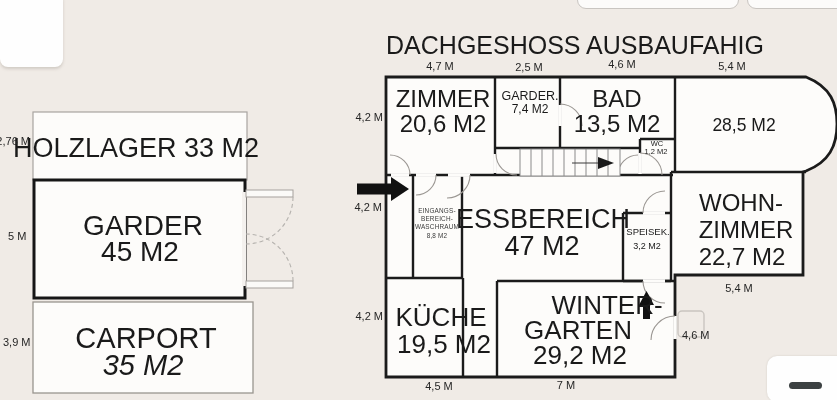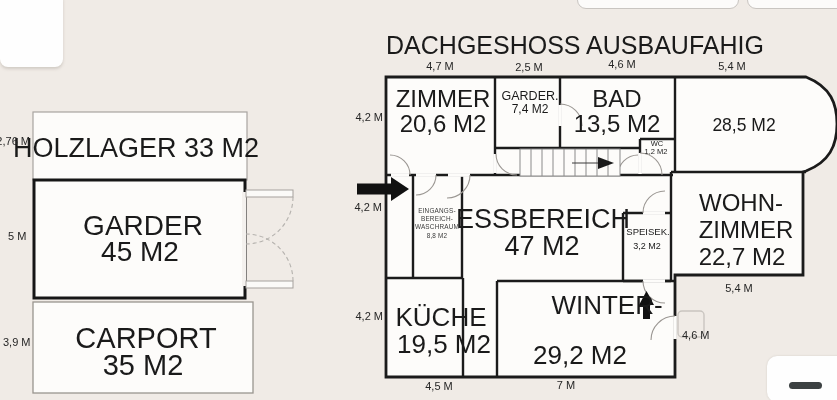--- a/index.html
+++ b/index.html
@@ -166,28 +166,29 @@
   <div class="lbl" style="left:647px;top:242px;font-size:9px;">3,2 M2</div>
 
   <div class="lbl" style="left:741px;top:191px;font-size:24px;">WOHN-</div>
   <div class="lbl" style="left:746px;top:218px;font-size:24px;">ZIMMER</div>
   <div class="lbl" style="left:742px;top:245px;font-size:24px;">22,7 M2</div>
 
   <div class="lbl" style="left:441px;top:304px;font-size:26px;">KÜCHE</div>
   <div class="lbl" style="left:444px;top:331px;font-size:26px;">19,5 M2</div>
 
   <div class="lbl" style="left:607px;top:292px;font-size:26px;">WINTER-</div>
+  <div class="lbl" style="left:578px;top:317px;font-size:26px;">GARTEN</div>
   <div class="lbl" style="left:580px;top:342px;font-size:26px;">29,2 M2</div>
 
   <div class="lbl" style="left:136px;top:135px;font-size:27px;">
     <span>HOLZLAGER</span>
     <span>33 M2</span>
   </div>
   <div class="lbl" style="left:143px;top:212px;font-size:28px;">GARDER</div>
   <div class="lbl" style="left:140px;top:238px;font-size:28px;">45 M2</div>
   <div class="lbl" style="left:146px;top:324px;font-size:29px;">CARPORT</div>
-  <div class="lbl" style="left:143px;top:351px;font-size:29px;">35 M2</div>
+  <div class="lbl" style="left:143px;top:351px;font-size:29px;font-style:italic;">35 M2</div>
 
   <div class="lbl dim r" style="left:30px;top:136px;">2,76 M</div>
   <div class="lbl dim l" style="left:8px;top:231px;">5 M</div>
   <div class="lbl dim l" style="left:3px;top:337px;">3,9 M</div>
 
 </div>
 
 </body></html>

